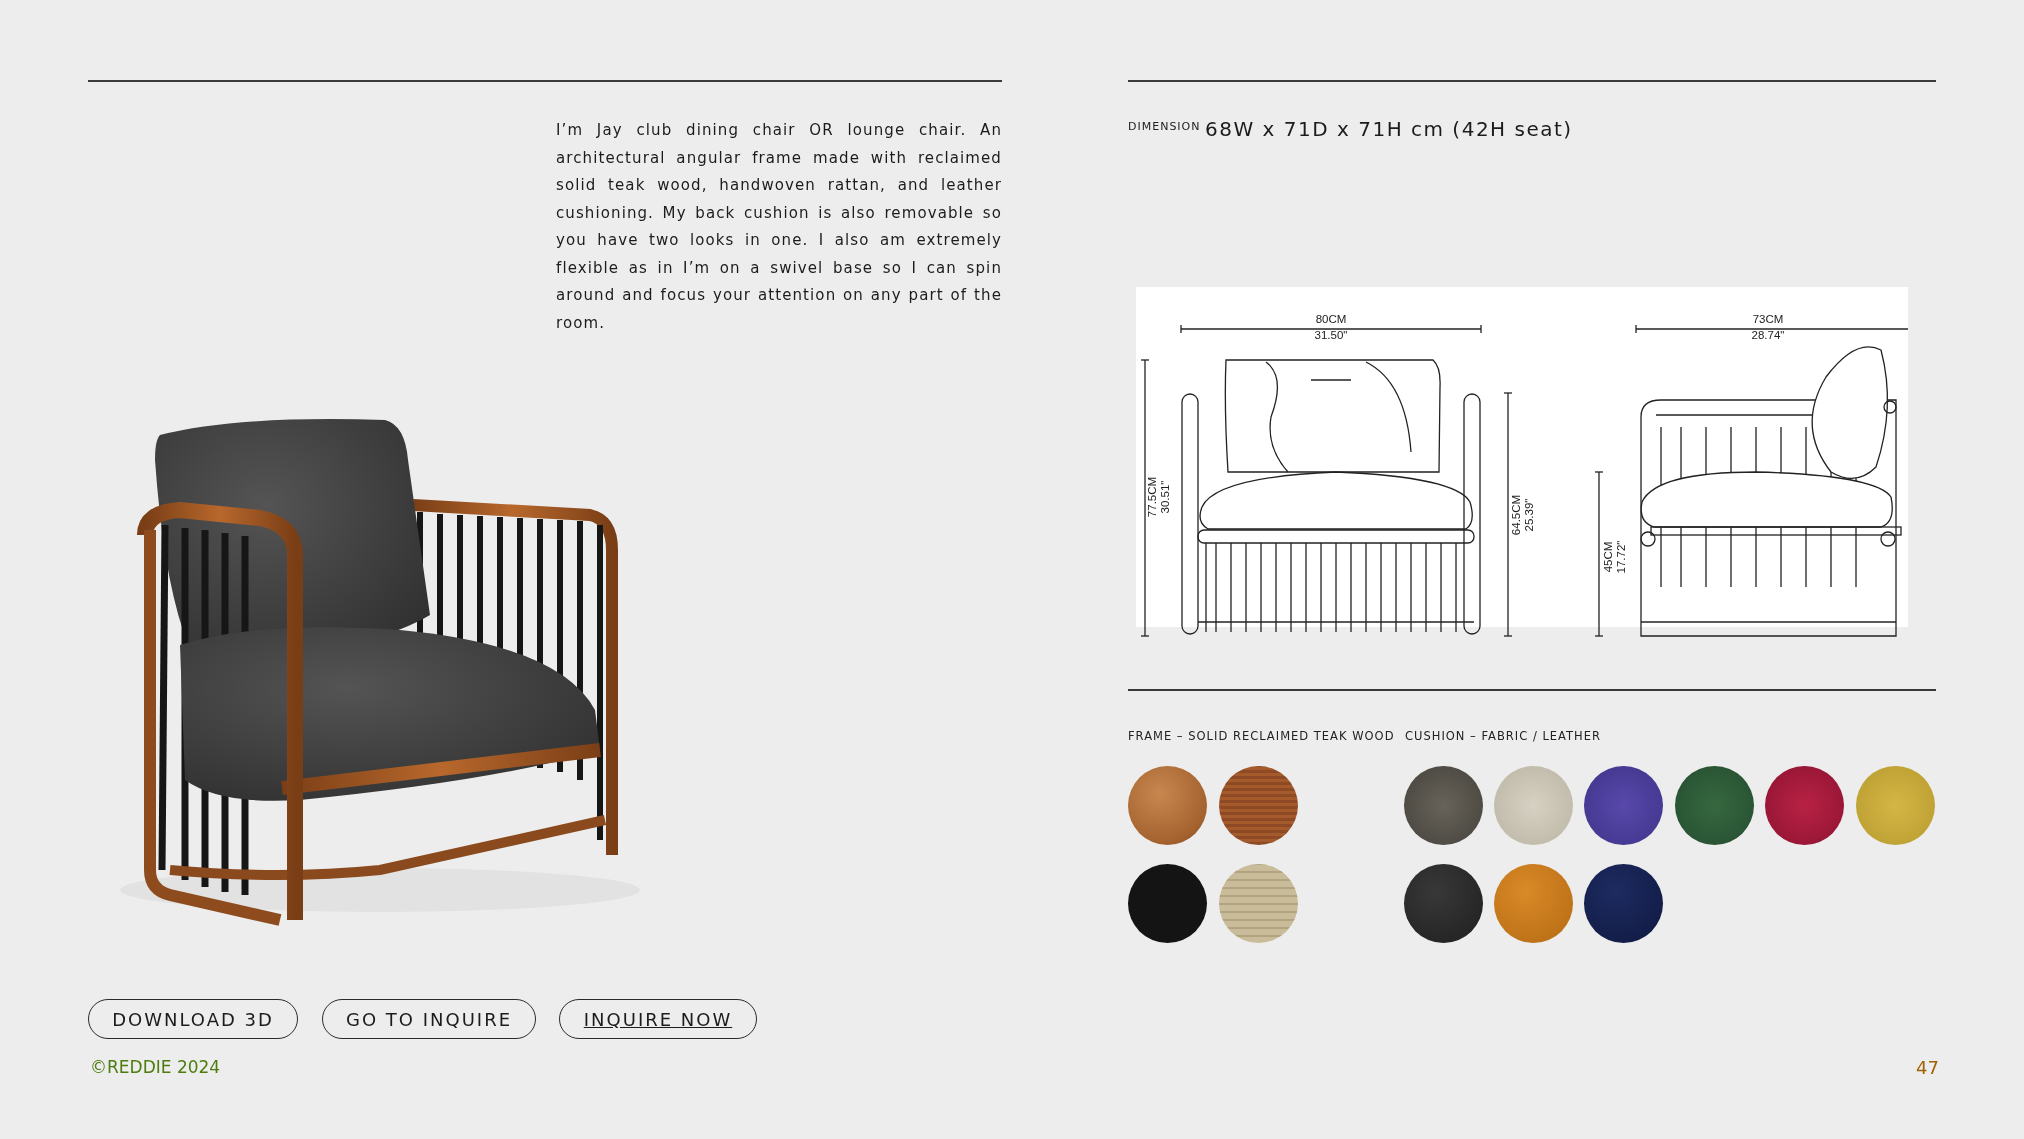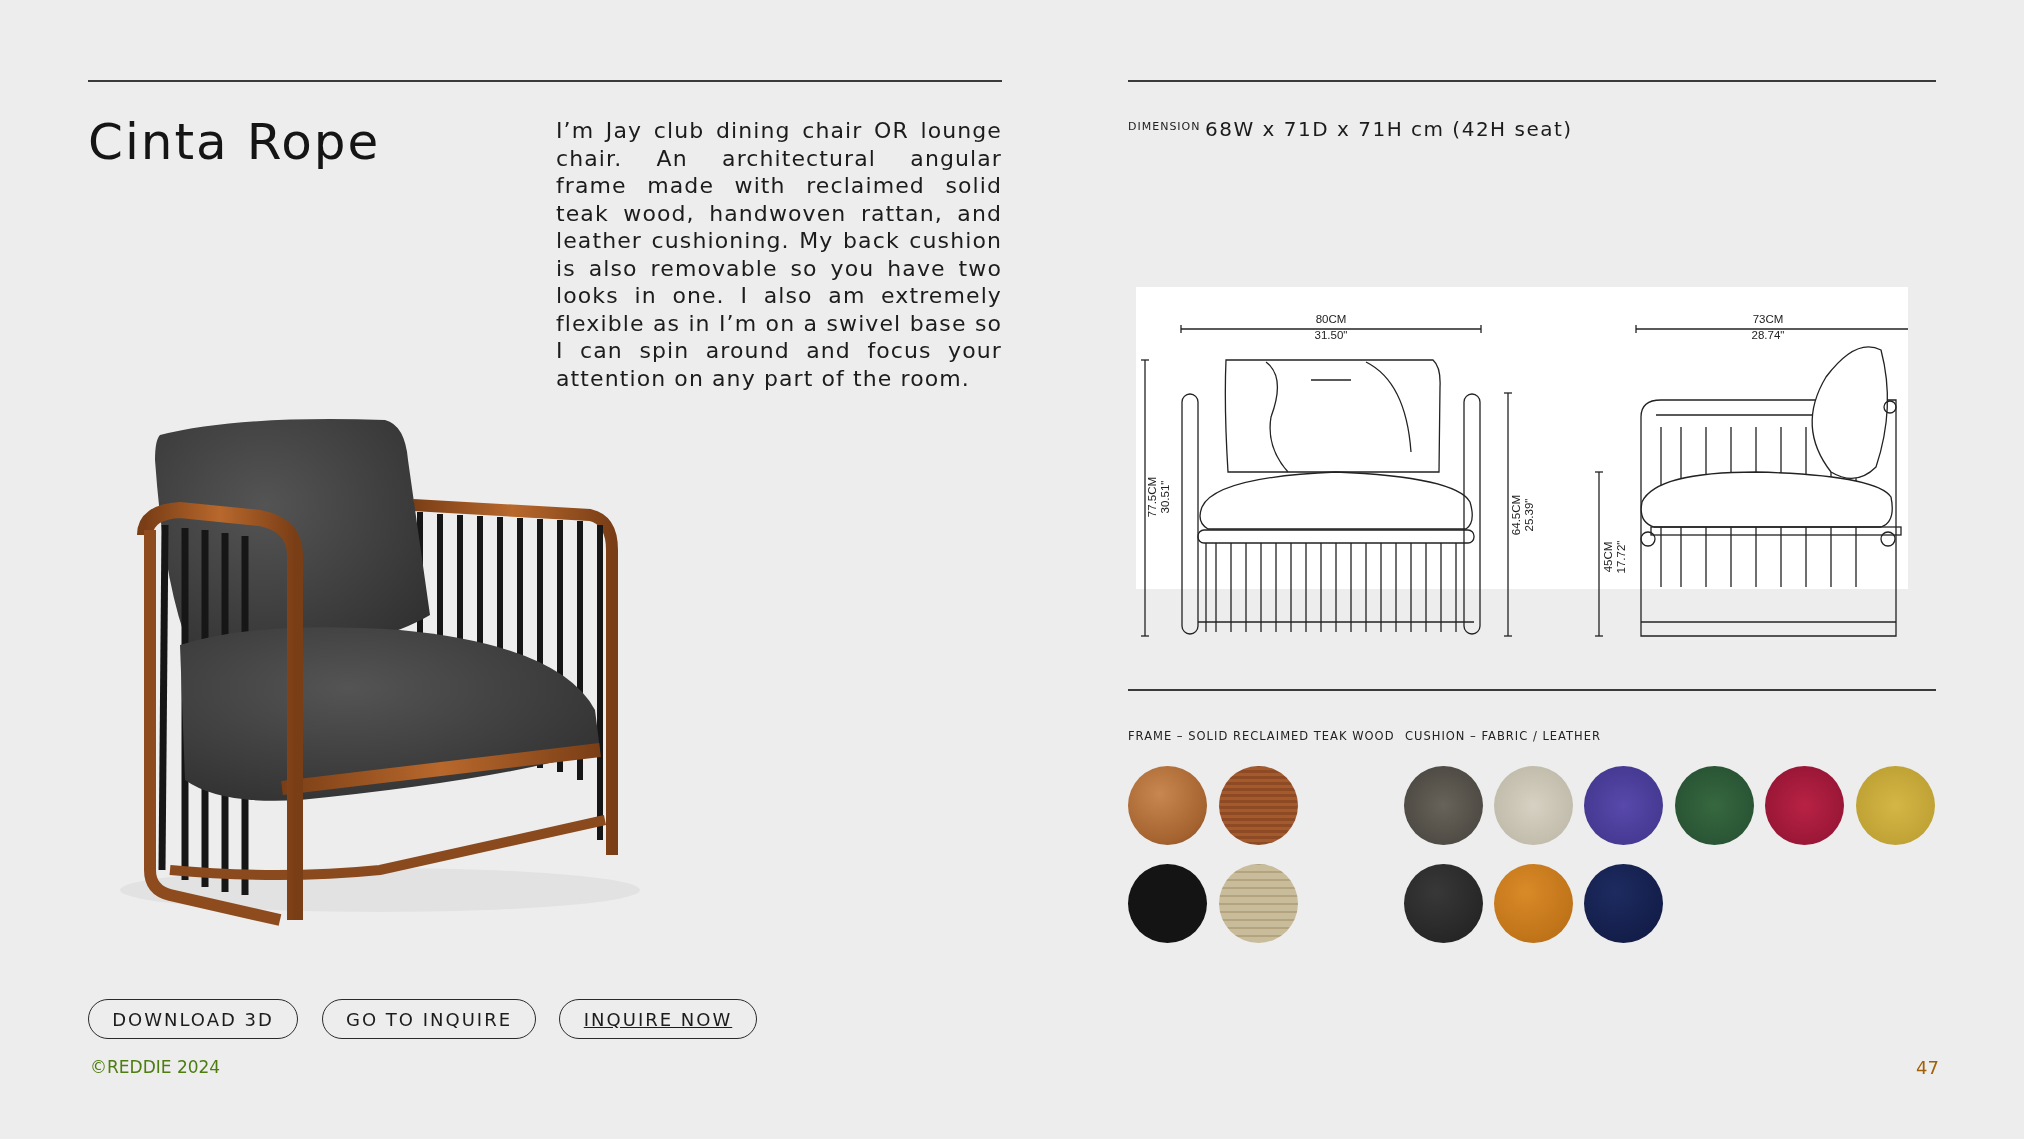--- a/index.html
+++ b/index.html
@@ -8,44 +8,43 @@
     font-family: "DejaVu Sans", "Liberation Sans", sans-serif; color: #1c1c1c;
   }
   .rule { position: absolute; height: 2px; background: #3a3a3a; }
   .title {
     position: absolute; left: 88px; top: 112px; margin: 0;
     font-size: 50px; line-height: 60px; font-weight: 400; letter-spacing: 2px; color: #151515;
   }
   .title span { display: block; }
   .desc {
     position: absolute; left: 556px; top: 117px; width: 446px; margin: 0;
-    font-size: 22px; line-height: 27.5px; letter-spacing: 1.1px; text-align: justify; color: #1c1c1c;
+    font-size: 15px; line-height: 27.5px; letter-spacing: 1.1px; text-align: justify; color: #1c1c1c;
   }
   .chair-photo { position: absolute; left: 0; top: 400px; width: 760px; height: 540px; }
   .btn {
     position: absolute; top: 983px; height: 40px; box-sizing: border-box;
     border: 1.5px solid #2a2a2a; border-radius: 22px; background: transparent;
     font-family: "DejaVu Sans", "Liberation Sans", sans-serif; font-size: 18px; letter-spacing: 2px;
     color: #1c1c1c; display: flex; align-items: center; justify-content: center; cursor: pointer; padding: 0; margin-top: 16px;
   }
   .copyright { position: absolute; left: 90px; top: 1057px; font-size: 17px; color: #4d7c0f; }
   .page-num { position: absolute; left: 1916px; top: 1057px; font-size: 18px; color: #a16207; }
   .dim-label { position: absolute; left: 1128px; top: 120px; font-size: 11px; letter-spacing: 1px; color: #222; }
   .dim-value { position: absolute; left: 1205px; top: 117px; font-size: 20px; letter-spacing: 1.5px; color: #1c1c1c; }
-  .diagram { position: absolute; left: 1136px; top: 287px; width: 772px; height: 302px; background: #ffffff; }
+  .diagram { position: absolute; left: 1136px; top: 287px; width: 772px; height: 340px; background: #ffffff; }
   .sec-label { position: absolute; top: 729px; font-size: 11.5px; letter-spacing: 1px; color: #222; }
   .swatch { position: absolute; width: 79px; height: 79px; border-radius: 50%; }
 </style>
 </head>
 <body>
 
 <div class="rule" style="left:88px; top:80px; width:914px;"></div>
 
 <h1 class="title">
-  <span>Cinta Rope</span>
 </h1>
 
 <p class="desc">I’m Jay club dining chair OR lounge chair. An architectural angular frame made with reclaimed solid teak wood, handwoven rattan, and leather cushioning. My back cushion is also removable so you have two looks in one. I also am extremely flexible as in I’m on a swivel base so I can spin around and focus your attention on any part of the room.</p>
 
 <svg class="chair-photo" viewBox="0 0 760 540">
   <defs>
     <linearGradient id="wood" x1="0" x2="1">
         <stop offset="0" stop-color="#7a3e16"></stop>
         <stop offset=".5" stop-color="#b8682c"></stop>
         <stop offset="1" stop-color="#7a3e16"></stop>

